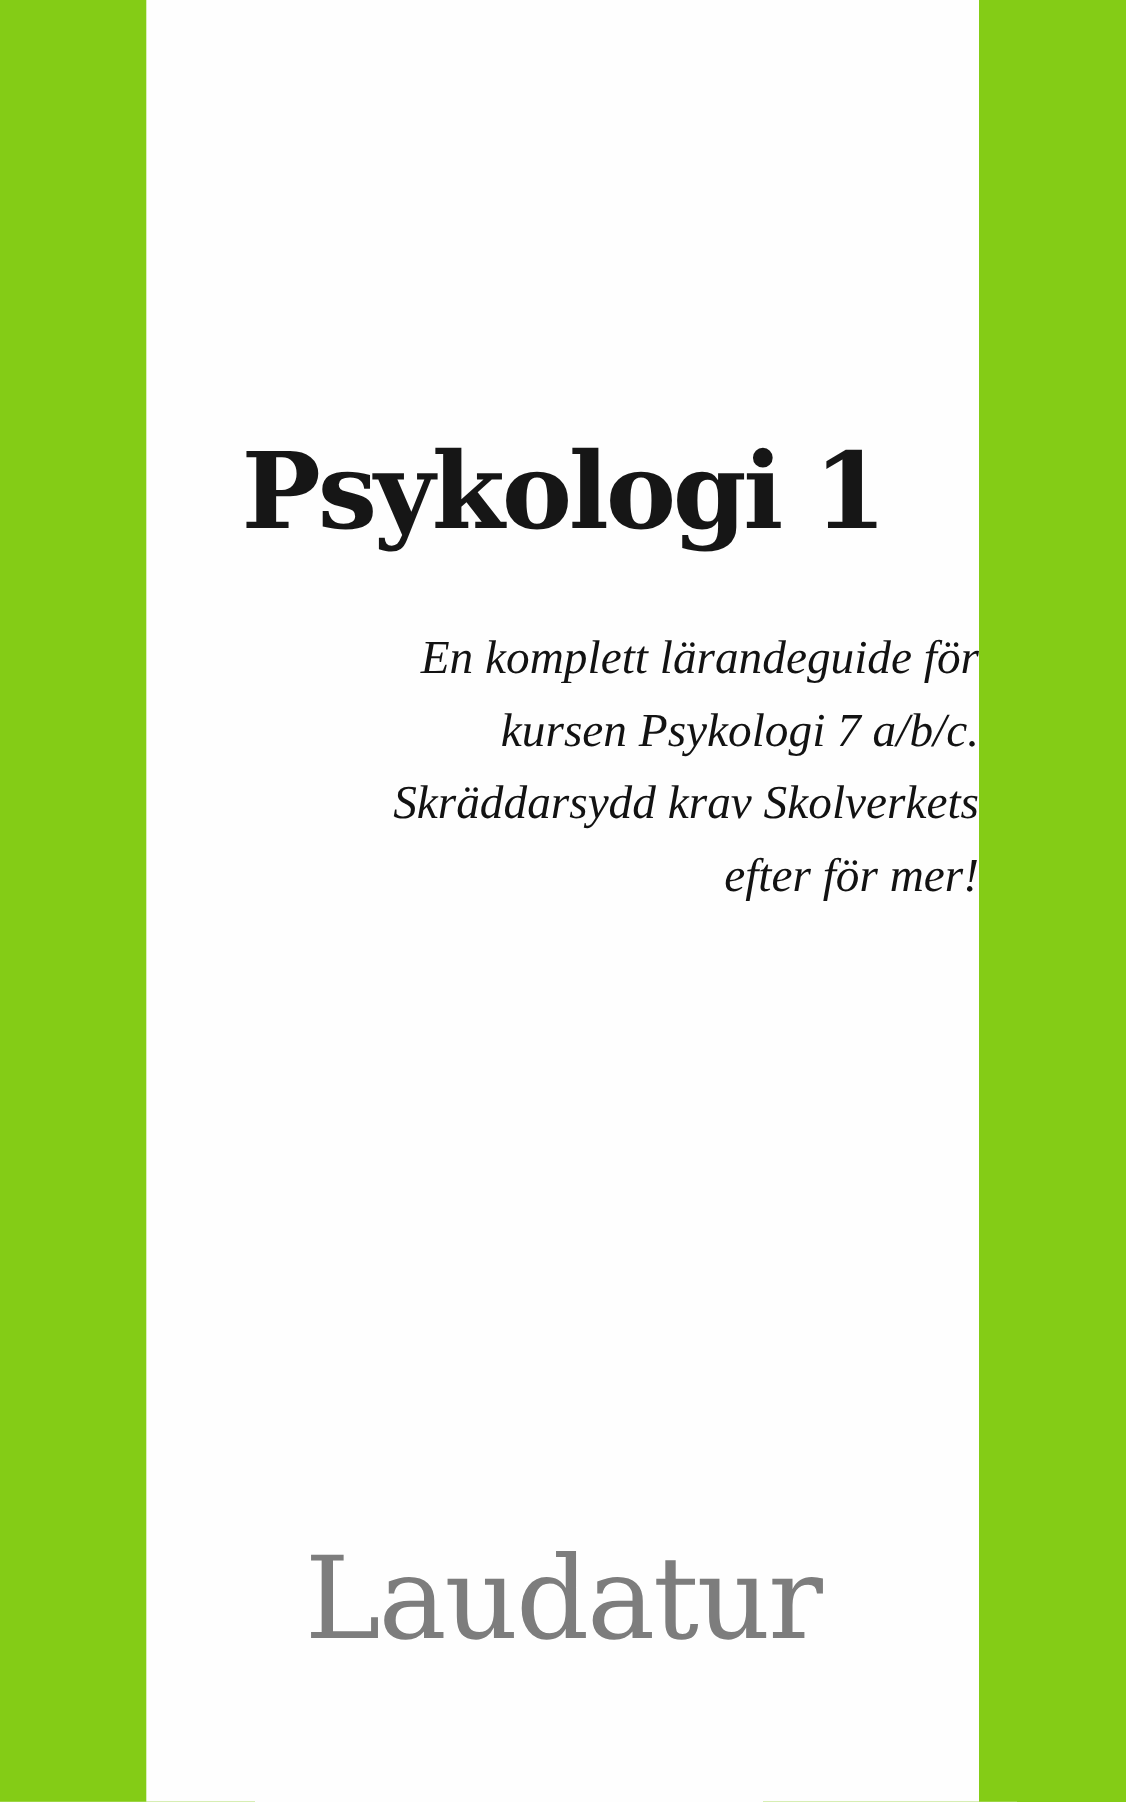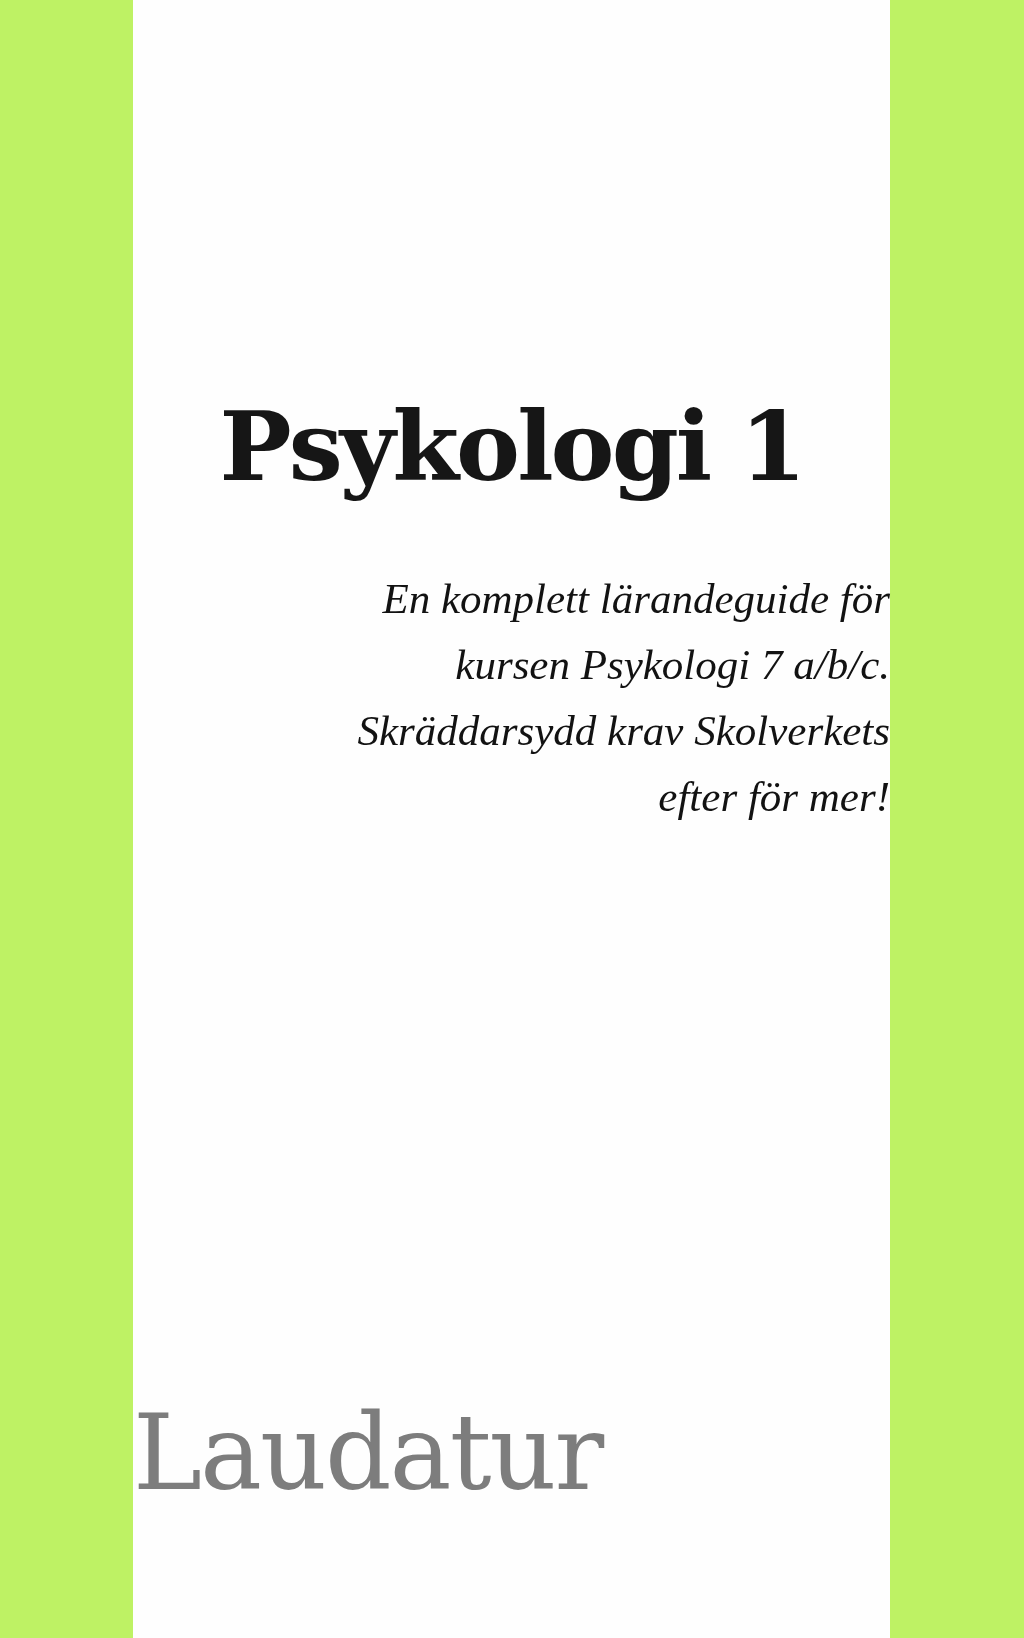--- a/index.html
+++ b/index.html
@@ -3,21 +3,21 @@
 <meta charset="utf-8">
 <style>
   html, body {
     margin: 0;
     padding: 0;
   }
   .cover {
     position: relative;
     width: 1024px;
     height: 1638px;
-    background: #bef264; 
+    background: #84cc16; 
     overflow: hidden;
     font-family: "Liberation Serif", serif;
   }
   .panel {
     position: absolute;
     left: 133px;
     top: 0;
     width: 757px;
     height: 100%;
     background: #fefefe;
@@ -48,21 +48,21 @@
     color: #121212;
   }
   .subtitle .line {
     white-space: nowrap;
   }
   .logo {
     position: absolute;
     top: 1392px;
     left: 0;
     width: 100%;
-    text-align: left;
+    text-align: center;
     font-family: "DejaVu Serif", serif;
     font-weight: 400;
     font-size: 104px;
     letter-spacing: -2px;
     color: #7d7d7d;
   }
 </style>
 </head>
 <body>
 

